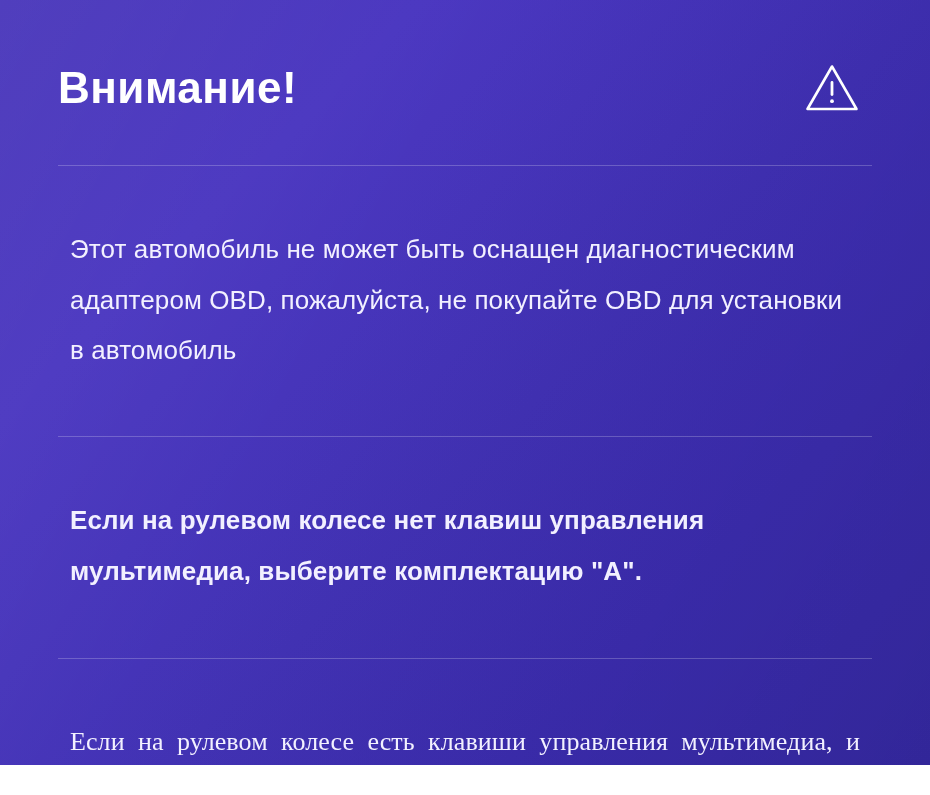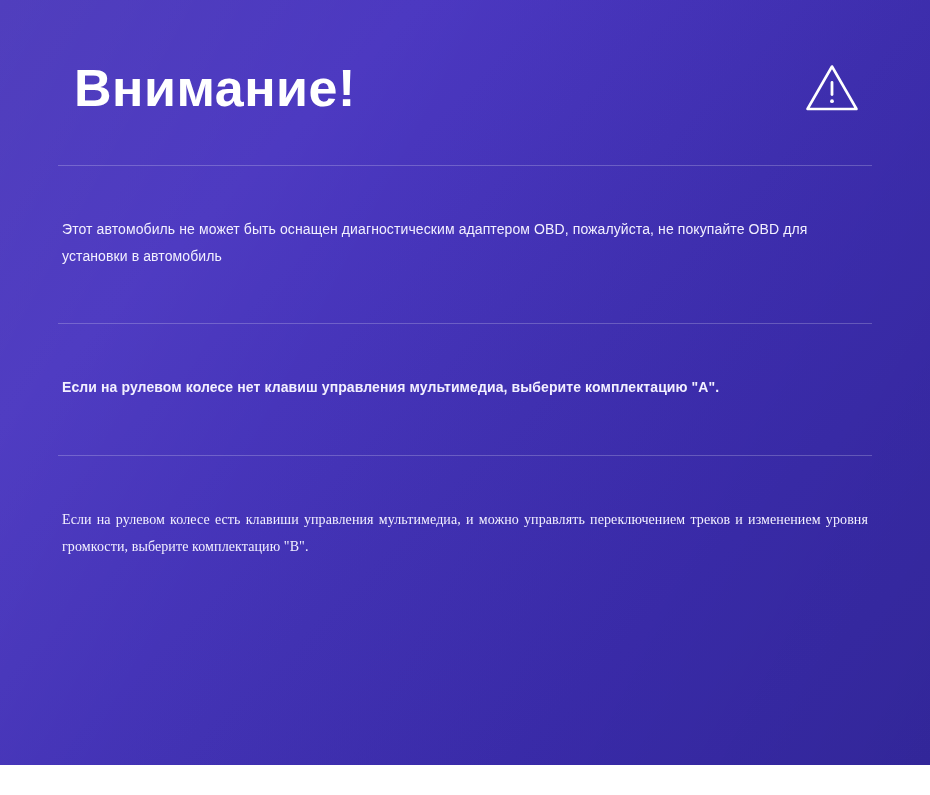--- a/index.html
+++ b/index.html
@@ -39,25 +39,25 @@
     z-index: 2;
     display: flex;
     align-items: center;
     justify-content: space-between;
     height: 165px;
     padding-top: 10px;
     box-sizing: border-box;
   }
 
   .title {
-    font-size: 52px;
+    font-size: 44px;
     line-height: 1;
     font-weight: bold;
     letter-spacing: 0.5px;
-    margin: 16px;
+    margin: 0;
     color: #ffffff;
   }
 
   .warn-icon {
     width: 56px;
     height: 56px;
     margin-right: 12px;
     flex: 0 0 auto;
   }
 
@@ -69,22 +69,22 @@
     margin: 0;
   }
 
   .block {
     position: relative;
     z-index: 2;
     padding: 44px 0 44px 0;
   }
 
   .block p {
-    margin: 4px;
-    font-size: 14px;
+    margin: 12px;
+    font-size: 26px;
     line-height: 1.95;
     color: #f2f0ff;
     letter-spacing: 0.1px;
   }
 
   .block.justify p {
     text-align: justify;
   }
 
   .block-1 { padding: 46px 0 48px 0; }

